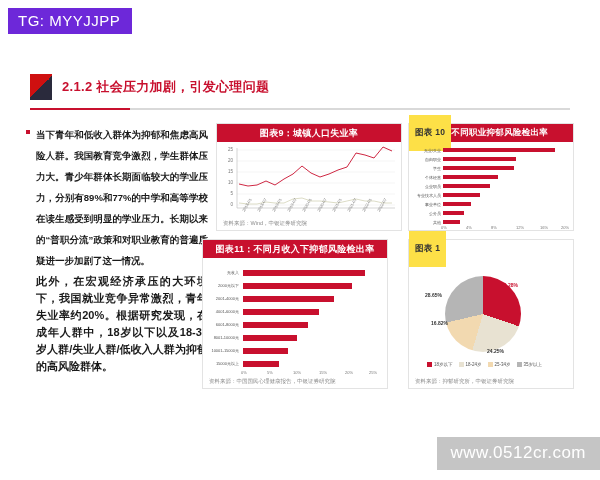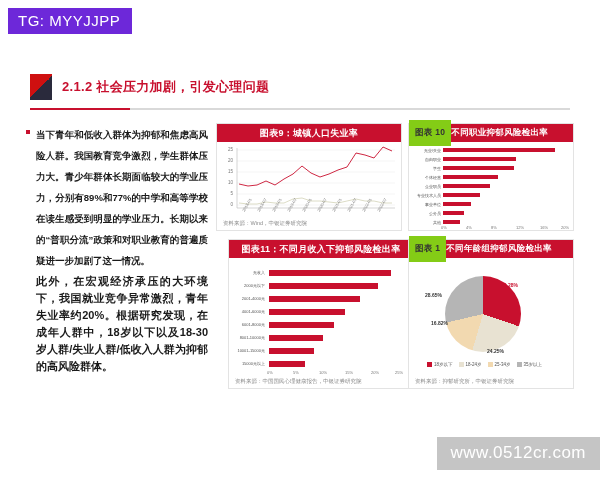--- a/index.html
+++ b/index.html
@@ -109,23 +109,23 @@
     justify-content: center;
     letter-spacing: 0.3px;
   }
   .panel-head.split {
     justify-content: flex-start;
     padding-left: 0;
     position: relative;
     background: transparent;
   }
   .head-tab {
-    background: #84cc16;
+    background: #fde047;
     color: #333;
-    height: 26px;
+    height: 36px;
     display: flex; align-items: center;
     padding: 0 6px;
     font-size: 8.5px;
     font-weight: bold;
   }
   .head-bar {
     background: #c8102e;
     flex: 1;
     height: 18px;
     display: flex; align-items: center;
@@ -177,21 +177,21 @@
     text-align: right;
     white-space: nowrap;
   }
   .xtick {
     position: absolute;
     font-size: 4px;
     color: #777;
   }
 
   
-  #panel11 { top: 184px; left: 228px; width: 186px; height: 150px; }
+  #panel11 { top: 184px; left: 202px; width: 186px; height: 150px; }
   #panel11 .panel-body { height: 131px; }
 
   
   #panel12 { top: 184px; left: 408px; width: 166px; height: 150px; }
   #panel12 .panel-body { height: 131px; }
   .pie {
     position: absolute;
     left: 36px; top: 18px;
     width: 76px; height: 76px;
     border-radius: 50%;
@@ -352,21 +352,20 @@
       <div class="xtick" style="left:142px;bottom:14px;">20%</div>
       <div class="xtick" style="left:166px;bottom:14px;">25%</div>
 
       <div class="src-note">资料来源：中国国民心理健康报告，中银证券研究院</div>
     </div>
   </div>
 
   <div class="panel" id="panel12">
     <div class="panel-head split">
       <div class="head-tab">图表 1</div>
-      <div class="head-bar">不同年龄组抑郁风险检出率</div>
     </div>
     <div class="panel-body">
       <div class="pie" style="background: conic-gradient(#c8102e 0deg 109deg, #e8e2d2 109deg 196.3deg, #f2d9b0 196.3deg 256.8deg, #b5b5b5 256.8deg 360deg);"></div>
       <div class="pie-lab" style="left:92px;top:24px;color:#c8102e;">30.28%</div>
       <div class="pie-lab" style="left:16px;top:34px;">28.65%</div>
       <div class="pie-lab" style="left:22px;top:62px;">16.82%</div>
       <div class="pie-lab" style="left:78px;top:90px;">24.25%</div>
 
       <div class="legend">
         <div><span class="sw" style="background:#c8102e;"></span><span>18岁以下</span></div>

